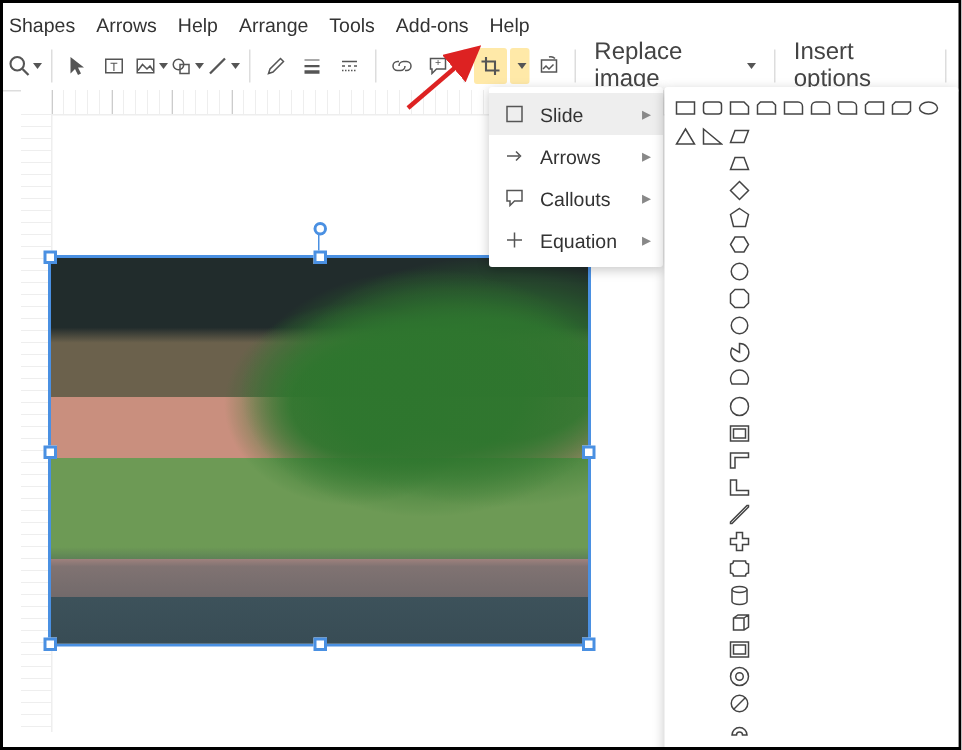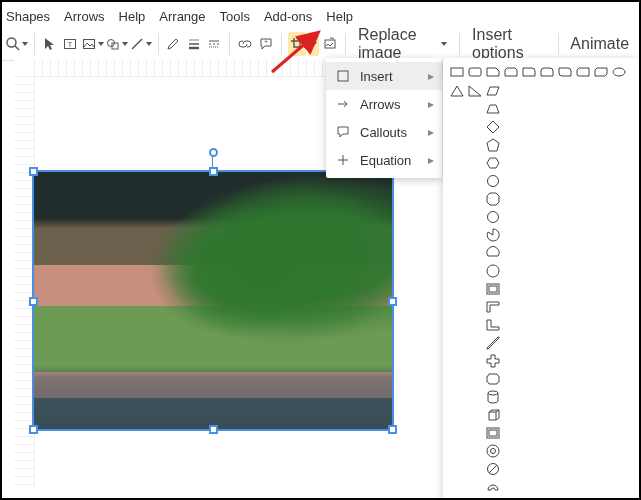--- a/index.html
+++ b/index.html
@@ -333,21 +333,20 @@
           <rect x="2" y="3" width="10" height="8" fill="none" stroke="#555"></rect>
           <path d="M3 9l2-2 2 2 3-3" fill="none" stroke="#555"></path>
           <path d="M11 2a4 4 0 0 0-4-1" fill="none" stroke="#555"></path>
         </svg>
       </div>
     <div class="divider"></div>
     <div class="tool-text drop">Replace image</div>
     <div class="divider"></div>
     <div class="tool-text">Insert options</div>
     <div class="divider"></div>
-    <div class="tool-text">Animate</div>
   </div>
 
   <div class="canvas-wrap">
     <div class="ruler-h"></div>
     <div class="ruler-v"></div>
 
     <div class="image-selected">
       <div class="photo"></div>
       <div class="rotate-line"></div>
       <div class="rotate-handle"></div>
@@ -371,21 +370,21 @@
     <line x1="6" y1="44" x2="48" y2="8" stroke="#d22" stroke-width="3" marker-end="url(#ah)"></line>
   </svg>
 
   <div class="shape-dropdown">
     <div class="row hover">
       <span class="ic">
           <svg width="14" height="14">
             <rect x="2" y="2" width="10" height="10" fill="none" stroke="#555"></rect>
           </svg>
         </span>
-      <span class="label">Insert</span>
+      <span class="label">Slide</span>
       <span class="sub">▸</span>
     </div>
     <div class="row">
       <span class="ic">
           <svg width="14" height="14">
             <path d="M2 7h8M8 4l3 3-3 3" fill="none" stroke="#555"></path>
           </svg>
         </span>
       <span class="label">Arrows</span>
       <span class="sub">▸</span>

